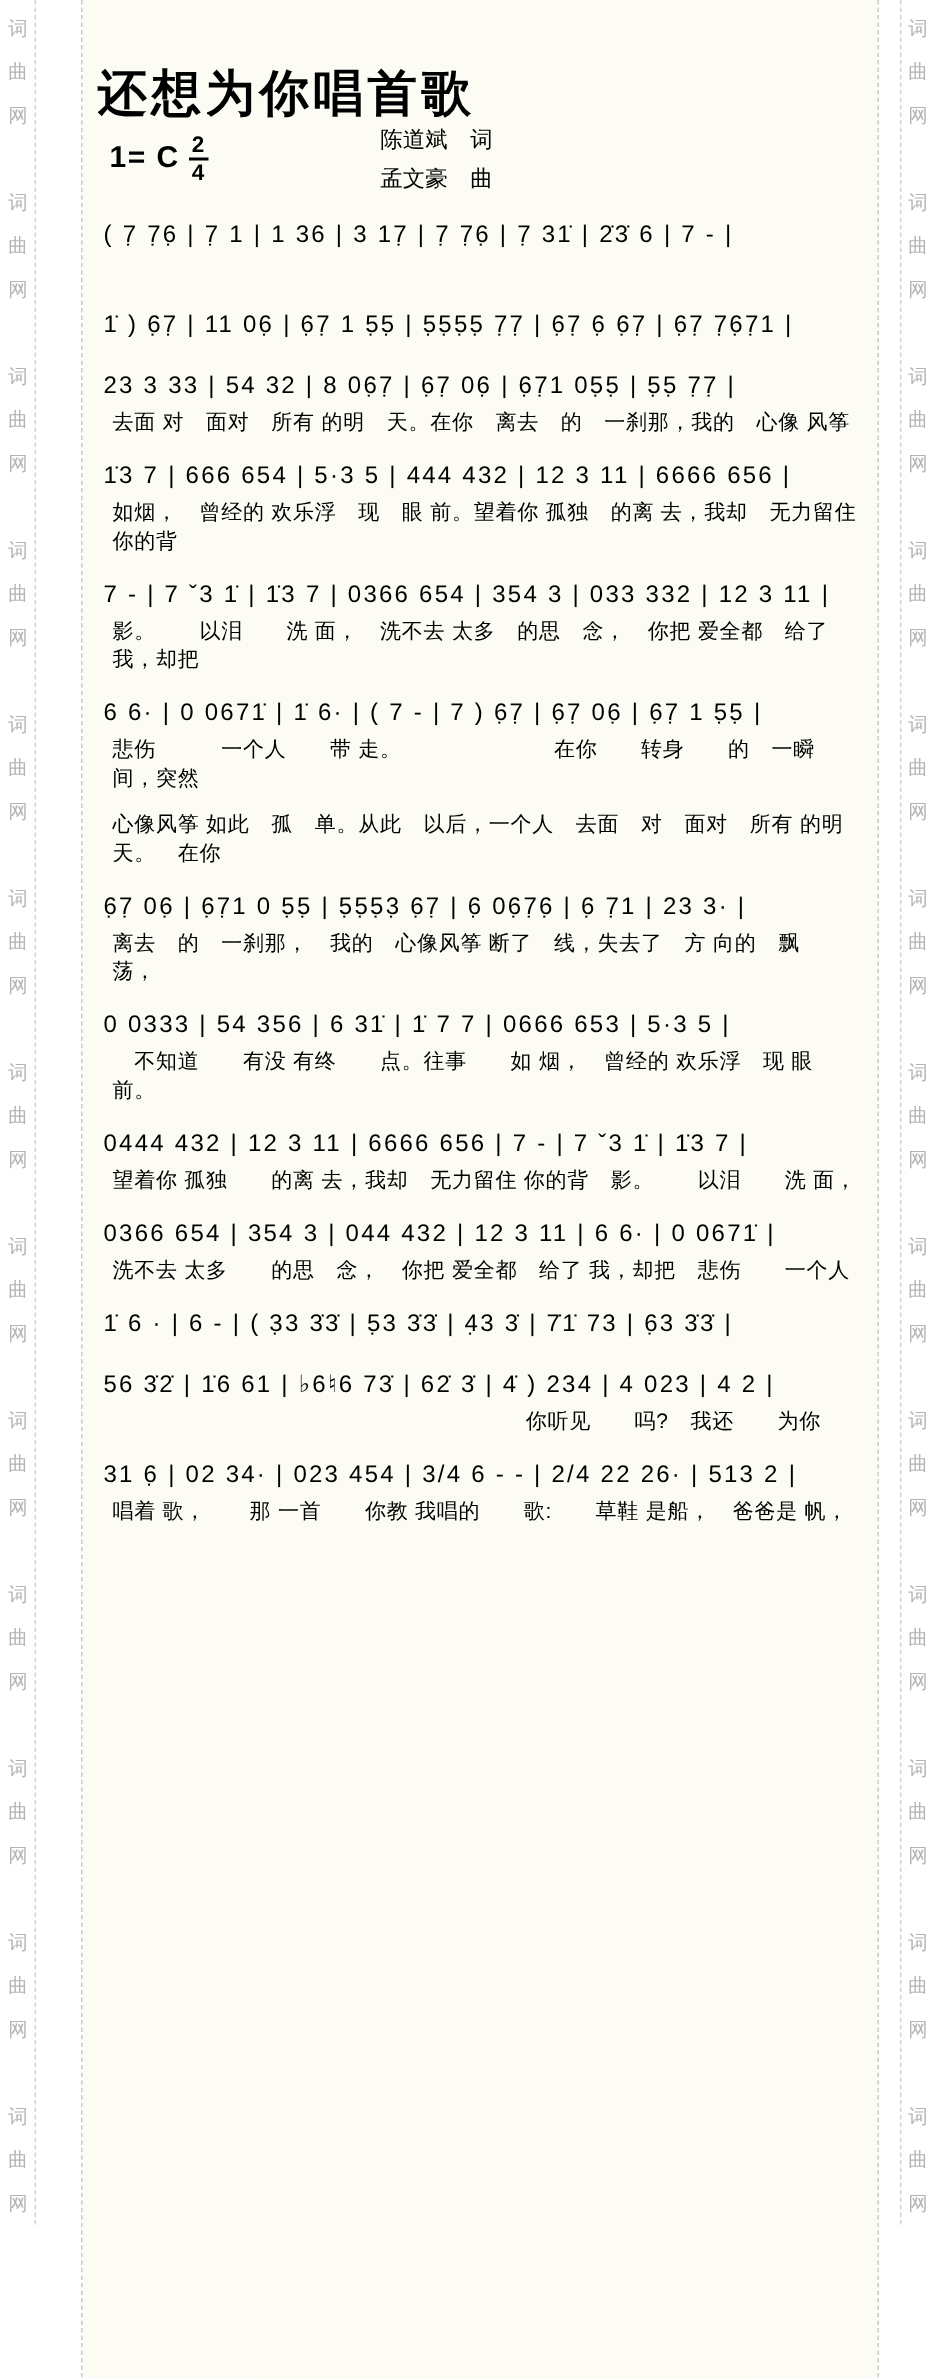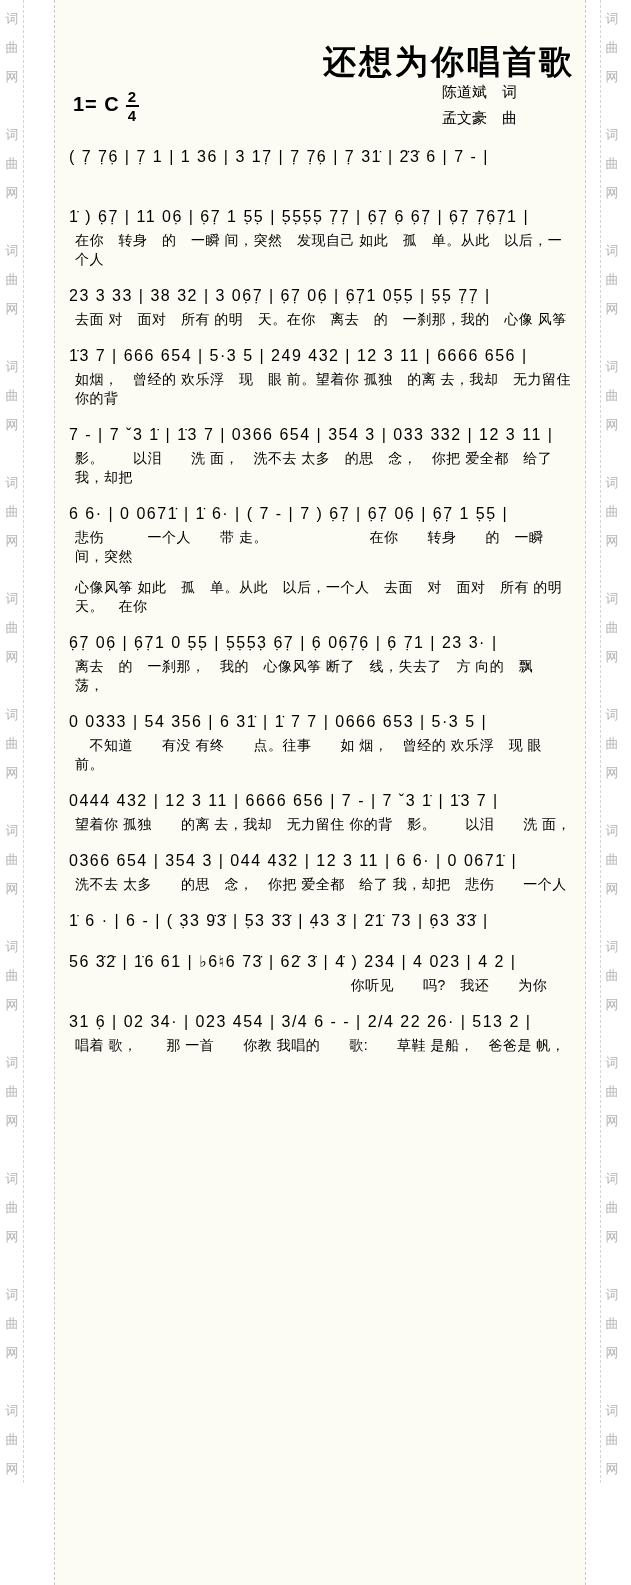--- a/index.html
+++ b/index.html
@@ -17,26 +17,26 @@
     white-space:pre;text-align:center;
     font-size:13px;line-height:29px;
     color:#b4b4b4;padding-top:4px;
     user-select:none;
   }
   .strip-left .wm-col{width:22px;border-right:1px dashed #d4d4d4;margin-left:1px;}
   .strip-right .wm-col{width:22px;border-left:1px dashed #d4d4d4;margin-left:14px;}
   
   .sheet{flex:1 1 auto;background:#fcfcf4;padding:14px 10px 0 10px;box-sizing:border-box;}
   .song-title{
-    text-align:right;font-size:33px;font-weight:bold;
+    text-align:left;font-size:33px;font-weight:bold;
     letter-spacing:3px;margin:26px 0 2px 0;
   }
   .credits{
-    text-align:right;padding-right:58px;
-    font-size:15px;line-height:26px;margin-top:-6px;font-family:Liberation Mono, monospace;
+    text-align:center;padding-right:58px;
+    font-size:15px;line-height:26px;margin-top:-6px;
   }
   .keysig{
     font-size:20px;font-weight:bold;
     margin:-44px 0 13px 8px;letter-spacing:1px;
   }
   .frac{
     display:inline-flex;flex-direction:column;align-items:center;
     vertical-align:middle;font-size:15px;line-height:15px;margin-left:6px;
   }
   .frac .num{border-bottom:2px solid #000;padding:0 2px 1px 2px;}
@@ -128,31 +128,30 @@
 
   <div class="systems">
 
     <div class="system">
       <div class="notes">( 7̣ 7̣6̣ | 7̣ 1 | 1 36 | 3 17̣ | 7̣ 7̣6̣ | 7̣ 31̇ | 2̇3̇ 6 | 7 - |</div>
       <div class="lyrics"></div>
     </div>
 
     <div class="system">
       <div class="notes">1̇ ) 6̣7̣ | 11 06̣ | 6̣7̣ 1 5̣5̣ | 5̣5̣5̣5̣ 7̣7̣ | 6̣7̣ 6̣ 6̣7̣ | 6̣7̣ 7̣6̣7̣1 |</div>
-      <div class="lyrics">在你　转身　的　一瞬 间，突然　发现自己 如此　孤　单。从此　以后，一个人</div>
-    </div>
-
-    <div class="system">
-      <div class="notes">23 3 33 | 38 32 | 3 06̣7̣ | 6̣7̣ 06̣ | 6̣7̣1 05̣5̣ | 5̣5̣ 7̣7̣ |</div>
+    </div>
+
+    <div class="system">
+      <div class="notes">23 3 33 | 54 32 | 8 06̣7̣ | 6̣7̣ 06̣ | 6̣7̣1 05̣5̣ | 5̣5̣ 7̣7̣ |</div>
       <div class="lyrics">去面 对　面对　所有 的明　天。在你　离去　的　一刹那，我的　心像 风筝</div>
     </div>
 
 
     <div class="system">
-      <div class="notes">1̇3 7 | 666 654 | 5·3 5 | 249 432 | 12 3 11 | 6666 656 |</div>
+      <div class="notes">1̇3 7 | 666 654 | 5·3 5 | 444 432 | 12 3 11 | 6666 656 |</div>
       <div class="lyrics">如烟，　曾经的 欢乐浮　现　眼 前。望着你 孤独　的离 去，我却　无力留住 你的背</div>
     </div>
 
     <div class="system">
       <div class="notes">7 - | 7 ˇ3 1̇ | 1̇3 7 | 0366 654 | 354 3 | 033 332 | 12 3 11 |</div>
       <div class="lyrics">影。　　以泪　　洗 面，　洗不去 太多　的思　念，　你把 爱全都　给了 我，却把</div>
     </div>
 
     <div class="system">
       <div class="notes">6 6· | 0 0671̇ | 1̇ 6· | ( 7 - | 7 ) 6̣7̣ | 6̣7̣ 06̣ | 6̣7̣ 1 5̣5̣ |</div>
@@ -177,21 +176,21 @@
       <div class="notes">0444 432 | 12 3 11 | 6666 656 | 7 - | 7 ˇ3 1̇ | 1̇3 7 |</div>
       <div class="lyrics">望着你 孤独　　的离 去，我却　无力留住 你的背　影。　　以泪　　洗 面，</div>
     </div>
 
     <div class="system">
       <div class="notes">0366 654 | 354 3 | 044 432 | 12 3 11 | 6 6· | 0 0671̇ |</div>
       <div class="lyrics">洗不去 太多　　的思　念，　你把 爱全都　给了 我，却把　悲伤　　一个人</div>
     </div>
 
     <div class="system">
-      <div class="notes">1̇ 6 · | 6 - | ( 3̣3 9̇3̇ | 5̣3 3̇3̇ | 4̣3 3̇ | 2̇1̇ 73 | 6̣3 3̇3̇ |</div>
+      <div class="notes">1̇ 6 · | 6 - | ( 3̣3 3̇3̇ | 5̣3 3̇3̇ | 4̣3 3̇ | 7̇1̇ 73 | 6̣3 3̇3̇ |</div>
     </div>
 
     <div class="system">
       <div class="notes">56 3̇2̇ | 1̇6 61 | ♭6♮6 73̇ | 62̇ 3̇ | 4̇ ) 234 | 4 023 | 4 2 |</div>
       <div class="lyrics">　　　　　　　　　　　　　　　　　　　你听见　　吗?　我还　　为你</div>
     </div>
 
     <div class="system">
       <div class="notes">31 6̣ | 02 34· | 023 454 | 3/4 6 - - | 2/4 22 26· | 513 2 |</div>
       <div class="lyrics">唱着 歌，　　那 一首　　你教 我唱的　　歌:　　草鞋 是船，　爸爸是 帆，</div>

